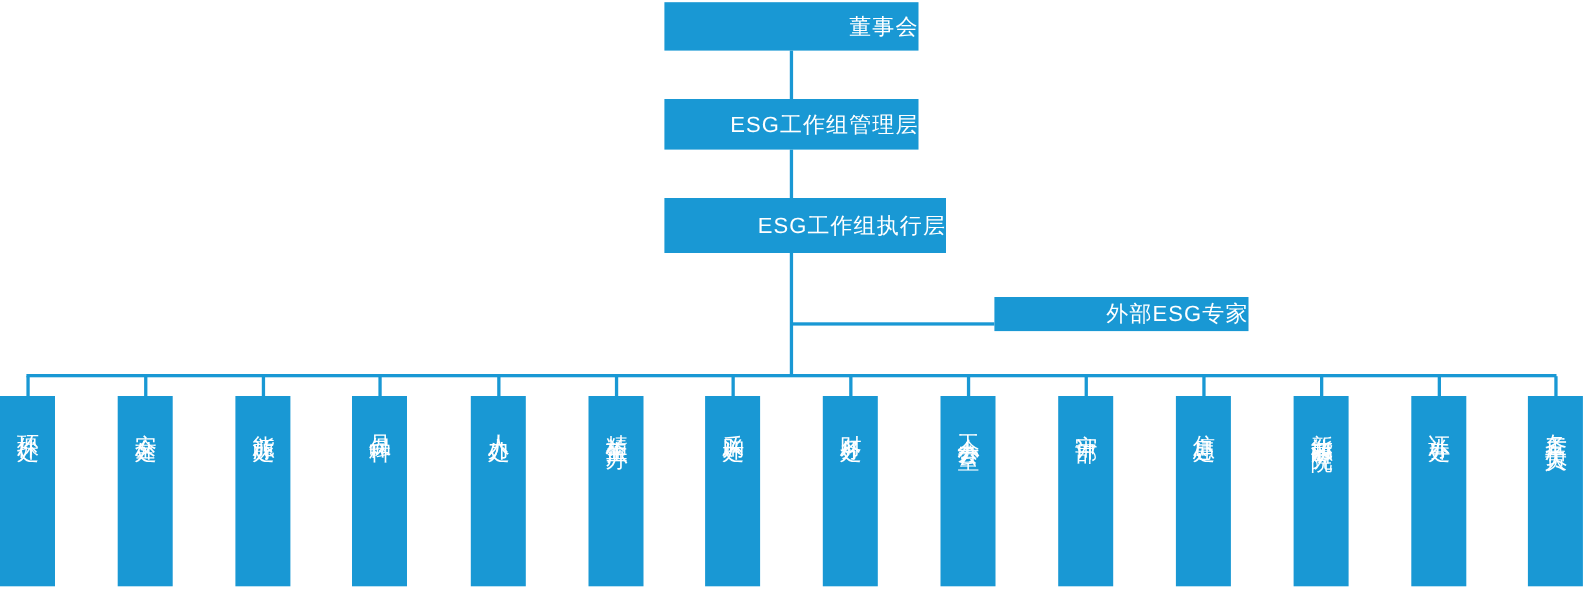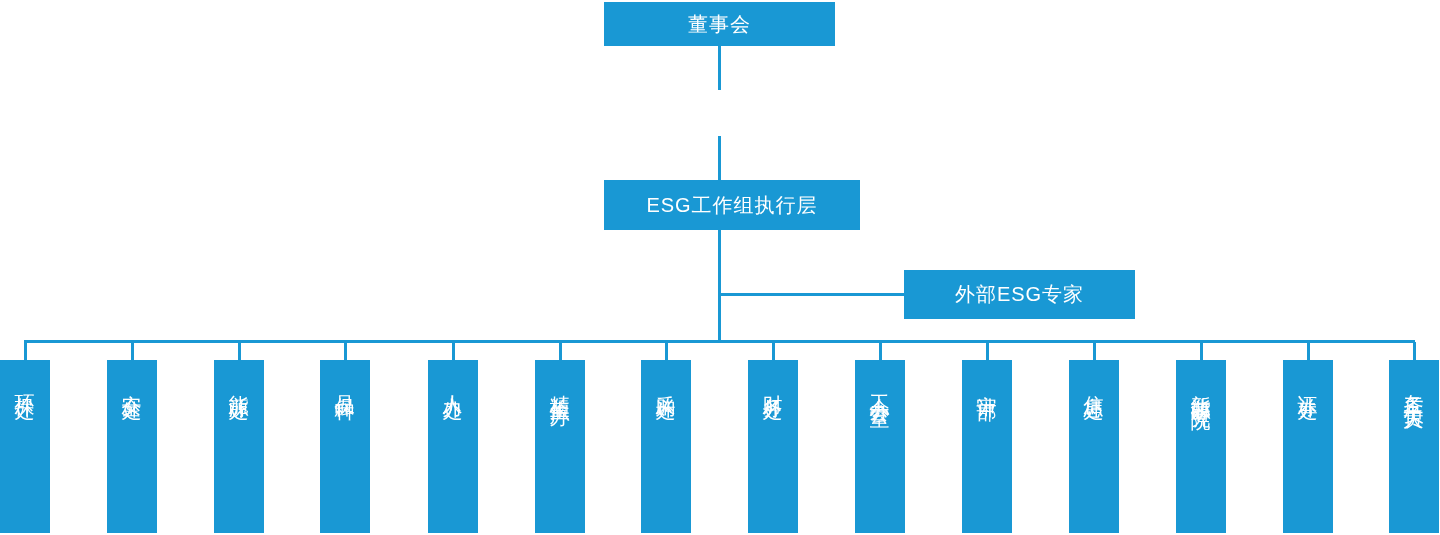--- a/index.html
+++ b/index.html
@@ -14,29 +14,29 @@
     height: 535px;
     background: #ffffff;
     overflow: hidden;
   }
   .node {
     position: absolute;
     background: #1998d4;
     color: #ffffff;
     display: flex;
     align-items: center;
-    justify-content: center;
+    justify-content: flex-end;
     font-size: 20px;
     letter-spacing: 1px;
     box-sizing: border-box;
   }
   .node-board      { left: 604px; top: 2px;   width: 231px; height: 44px; }
   .node-management { left: 604px; top: 90px;  width: 231px; height: 46px; }
   .node-execution  { left: 604px; top: 180px; width: 256px; height: 50px; }
-  .node-external   { left: 904px; top: 270px; width: 231px; height: 49px; }
+  .node-external   { left: 904px; top: 270px; width: 231px; height: 31px; }
 
   .line {
     position: absolute;
     background: #1998d4;
   }
   .vline-board-management { left: 718px; top: 46px;  width: 3px; height: 44px; }
   .vline-management-exec  { left: 718px; top: 136px; width: 3px; height: 44px; }
   .vline-exec-main        { left: 718px; top: 230px; width: 3px; height: 112px; }
   .hline-external-branch  { left: 720px; top: 293px; width: 184px; height: 3px; }
   .hline-main             { left: 24px;  top: 340px; width: 1391px; height: 3px; }
@@ -79,20 +79,23 @@
 
   <div class="line vline-board-management"></div>
   <div class="line vline-management-exec"></div>
   <div class="line vline-exec-main"></div>
   <div class="line hline-external-branch"></div>
   <div class="line hline-main"></div>
 
   <div class="node node-board">
     <span>董事会</span>
   </div>
+  <div class="node node-management">
+    <span>ESG工作组管理层</span>
+  </div>
   <div class="node node-execution">
     <span>ESG工作组执行层</span>
   </div>
   <div class="node node-external">
     <span>外部ESG专家</span>
   </div>
 
   <div class="dept" style="left:0px">
     <span class="vtext">环保处</span>
   </div>

